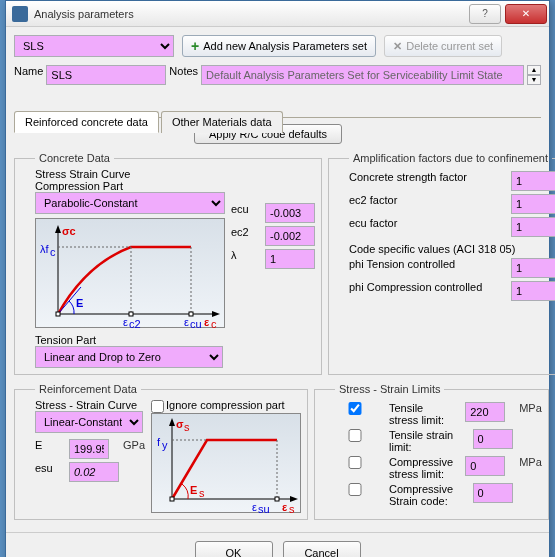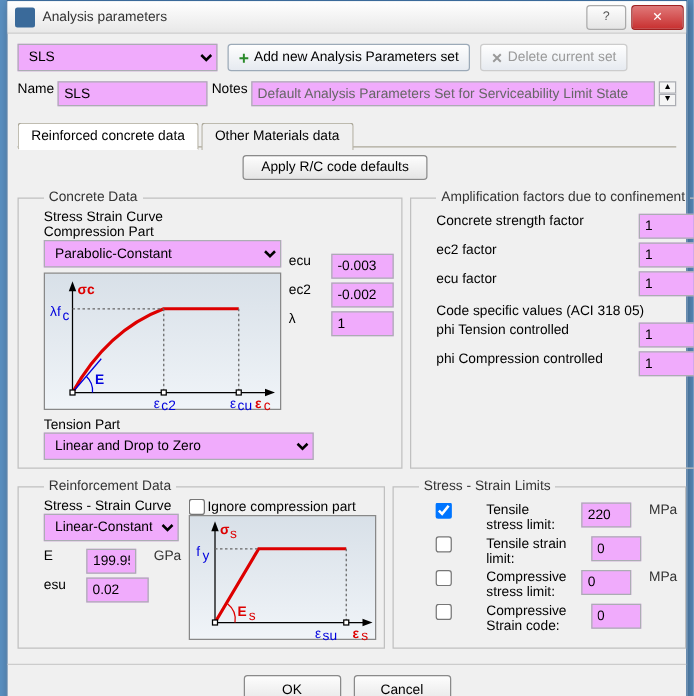--- a/index.html
+++ b/index.html
@@ -17,21 +17,21 @@
 .btn-tool { display: flex; align-items: center; gap: 4px; padding: 2px 8px; height: 22px; border: 1px solid #9caab8; background: linear-gradient(#fefefe,#e6eaf0); border-radius: 3px; }
 .btn-tool.disabled { color: #999; border-color: #ccc; }
 .plus { color: #2a8a2a; font-weight: bold; font-size: 14px; }
 .x { color: #999; font-weight: bold; }
 .namerow { display: flex; align-items: flex-start; gap: 3px; margin-bottom: 10px; }
 .namerow input.name { width: 120px; }
 .namerow input.notes { flex: 1; color: #666; }
 .updown { width: 14px; display: flex; flex-direction: column; }
 .updown div { height: 10px; border: 1px solid #abadb3; background: #f5f5f5; font-size: 7px; text-align: center; line-height: 8px; }
 .tabs { display: flex; border-bottom: 1px solid #aca899; margin-bottom: 6px; }
-.tab { padding: 4px 10px; border: 1px solid #aca899; border-bottom: none; background: #f0f0f0; margin-right: 2px; border-radius: 3px 3px 0 0; position: relative; top: 3px; }
+.tab { padding: 4px 10px; border: 1px solid #aca899; border-bottom: none; background: #f0f0f0; margin-right: 2px; border-radius: 3px 3px 0 0; position: relative; top: 16px; }
 .tab.active { background: #fff; border-bottom: 1px solid #fff; }
 .applybtn { padding: 3px 14px; border: 1px solid #8a8a8a; background: linear-gradient(#fdfdfd,#e5e5e5); border-radius: 3px; margin-left: 180px; }
 fieldset { border: 1px solid #c0c0c0; margin: 4px 0; padding: 4px 6px 6px 20px; }
 legend { padding: 0 4px; color: #333; }
 .row { display: flex; gap: 6px; }
 .plot { width: 190px; height: 110px; background: linear-gradient(#d8e0e8,#f0f4f8); border: 1px solid #888; margin-top: 4px; position: relative; }
 .plot2 { width: 150px; height: 100px; background: linear-gradient(#d8e0e8,#f0f4f8); border: 1px solid #888; position: relative; }
 .field { display: flex; align-items: flex-start; gap: 12px; margin: 3px 0; }
 .field label { min-width: 22px; }
 .field input { width: 50px; }
@@ -135,21 +135,21 @@
                 <label>ec2</label>
                 <input type="text" value="-0.002" style="">
               </div>
             <div class="field">
                 <label>λ</label>
                 <input type="text" value="1" style="">
               </div>
           </div>
         </div>
         <div style="margin-top:6px">Tension Part</div>
-        <select style="width:216px"><option>Linear and Drop to Zero</option></select>
+        <select style="width:188px"><option>Linear and Drop to Zero</option></select>
       </fieldset>
 
       <fieldset class="ampf" style="flex:1">
         <legend>Amplification factors due to confinement</legend>
         <div class="field">
             <label>Concrete strength factor</label>
             <input type="text" value="1" style="">
           </div>
         <div class="field">
             <label>ec2 factor</label>
@@ -178,21 +178,21 @@
           <div style="width:110px">
             <div>Stress - Strain Curve</div>
             <select style="width:108px"><option>Linear-Constant</option></select>
             <div class="field" style="margin-top:6px">
                 <label>E</label>
                 <input type="text" style="width: 40px;" value="199.95">
                 <span class="unit">GPa</span>
               </div>
             <div class="field">
                 <label>esu</label>
-                <input type="text" style="width: 50px;" value="0.02">
+                <input type="text" style="width: 50px; font-style: italic;" value="0.02">
               </div>
           </div>
           <div>
             <div><input type="checkbox" style=""><label>Ignore compression part</label></div>
             <div class="plot2">
               <svg width="150" height="100" viewBox="0 0 150 100">
                 <line x1="20" y1="8" x2="20" y2="85" stroke="#000"></line>
                 <line x1="20" y1="85" x2="142" y2="85" stroke="#000"></line>
                 <polygon points="20,4 17,12 23,12" fill="#000"></polygon>
                 <polygon points="146,85 138,82 138,88" fill="#000"></polygon>

